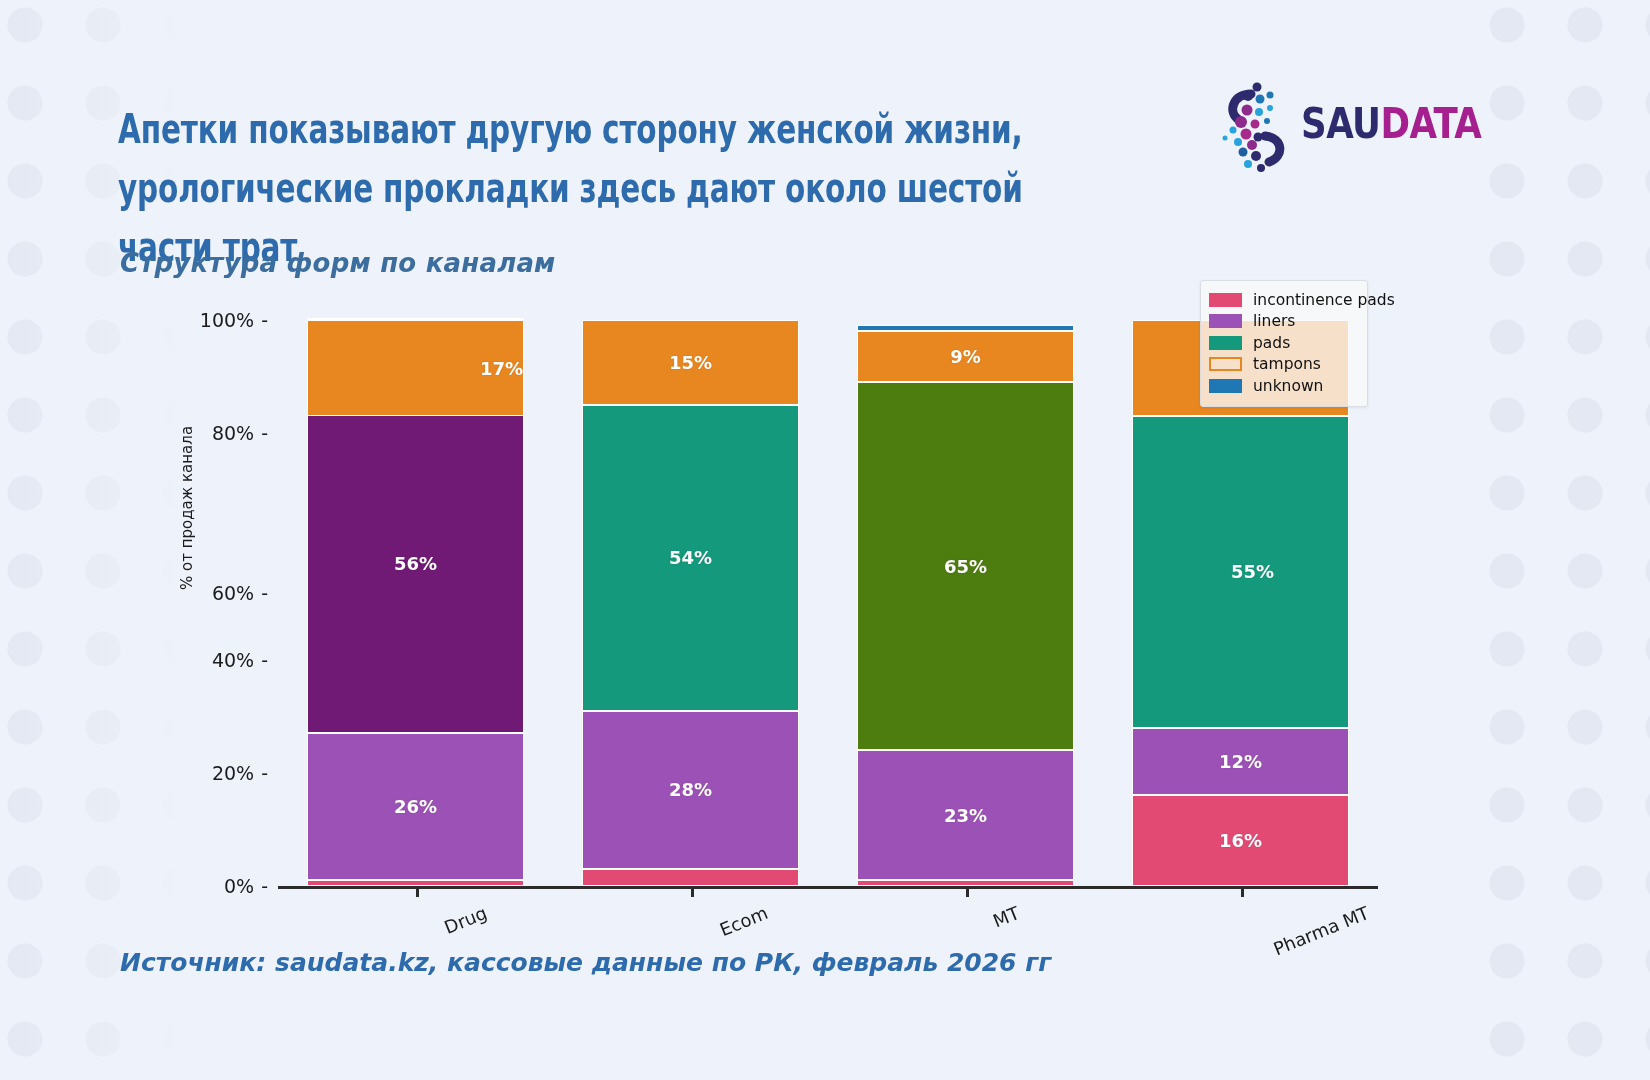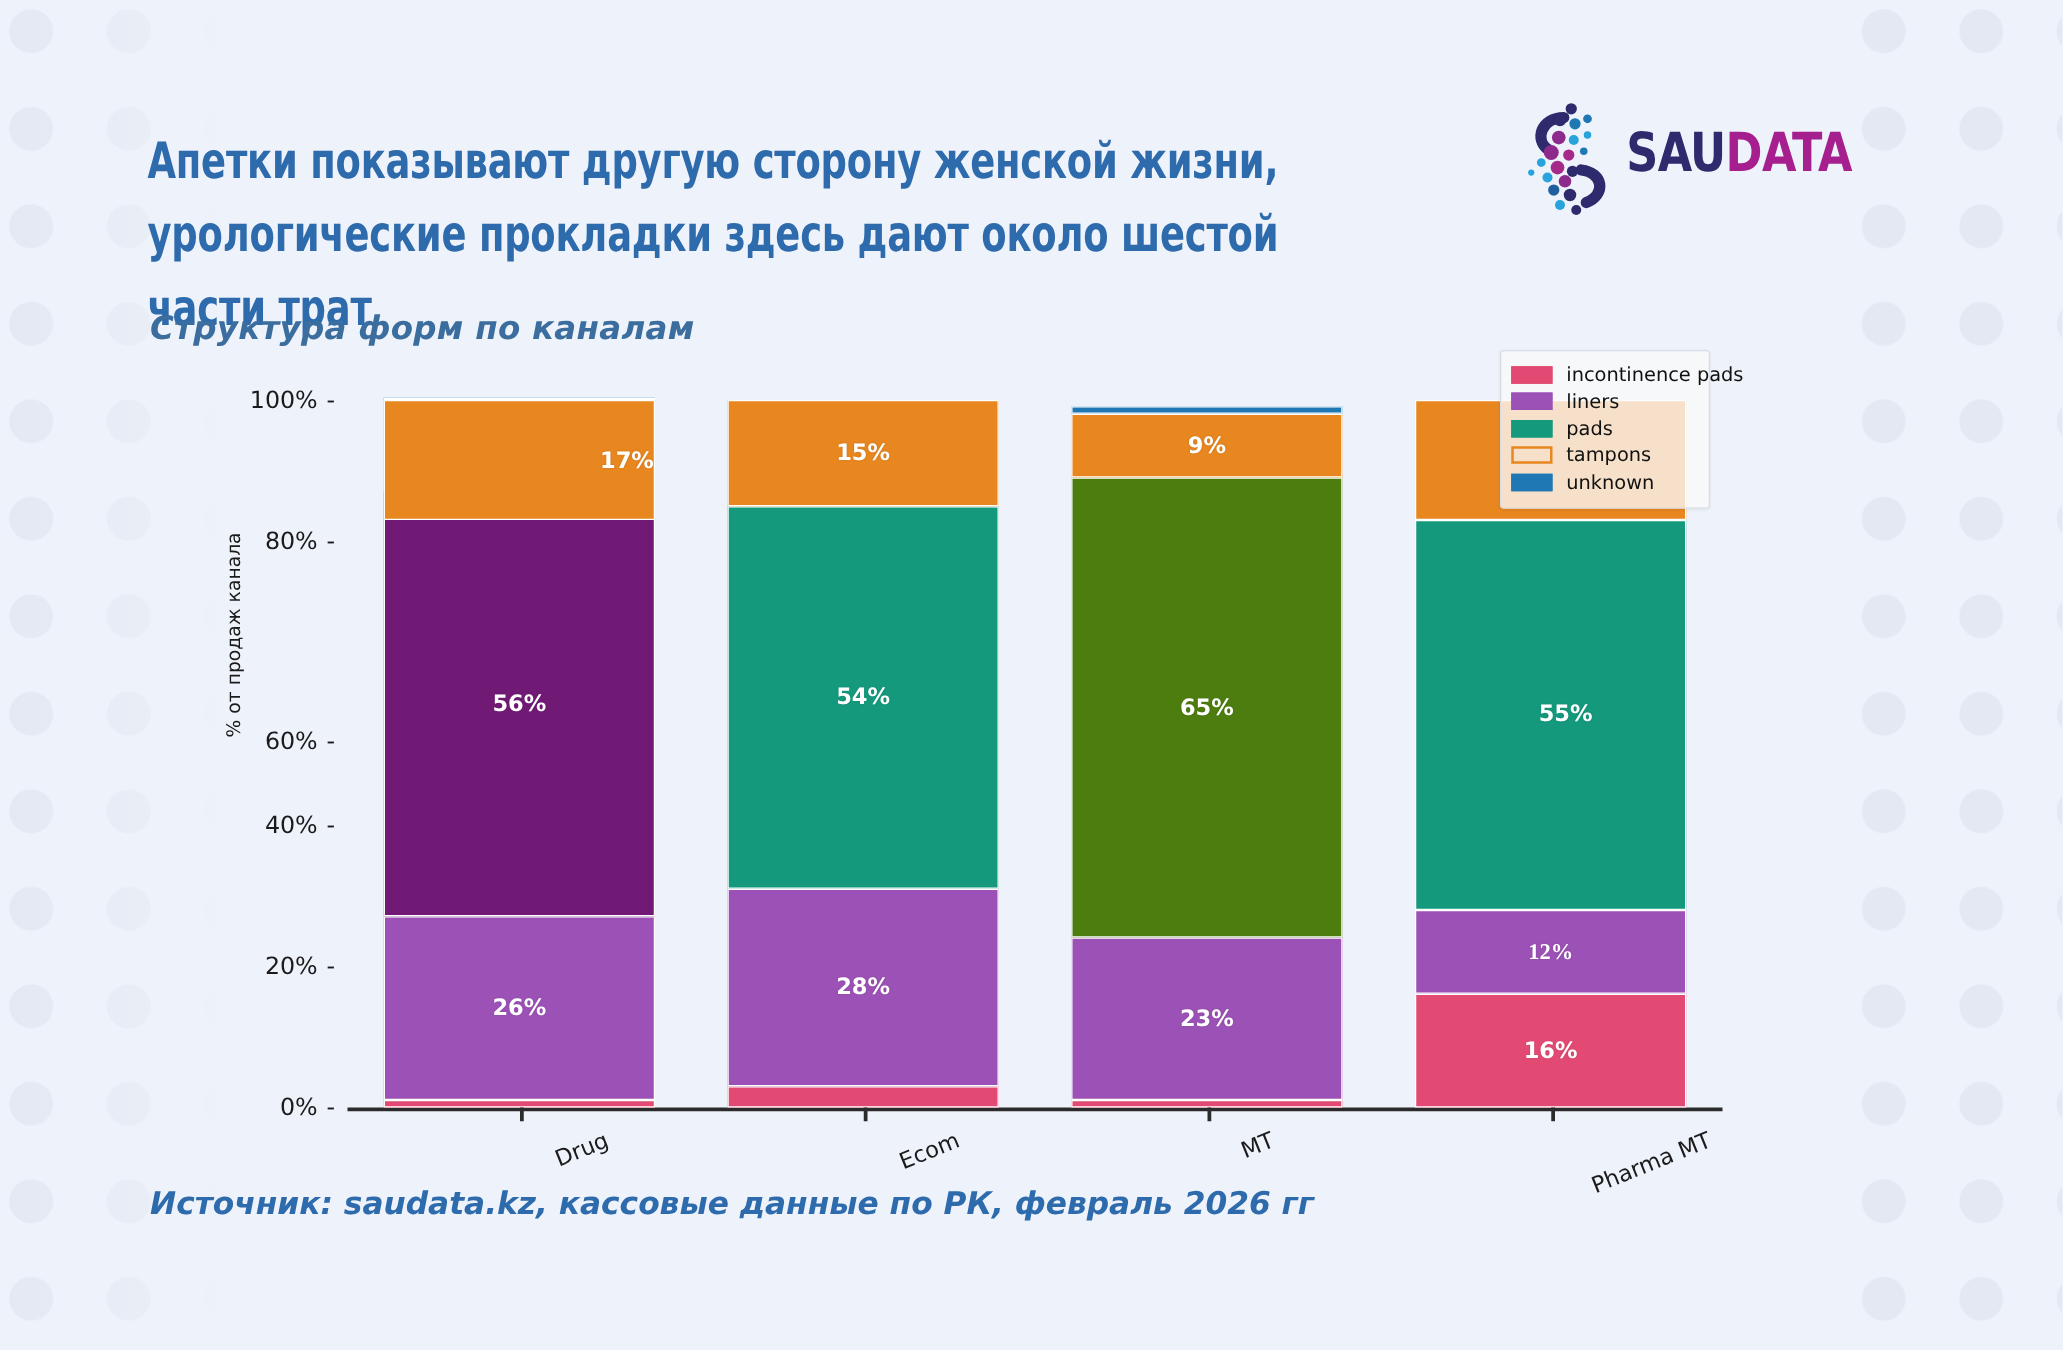--- a/index.html
+++ b/index.html
@@ -191,21 +191,21 @@
       </div>
       <div class="seg" style="bottom: 503.74px; height: 50.94px; background: rgb(232, 134, 31);">
         <span class="val">9%</span>
       </div>
       <div class="seg" style="bottom: 554.68px; height: 6.792px; background: rgb(31, 120, 180);"></div>
     </div>
     <div class="barwrap" style="left: 853.875px; width: 217.25px;">
       <div class="seg" style="bottom: 0px; height: 90.56px; background: rgb(226, 74, 115);">
         <span class="val">16%</span>
       </div>
-      <div class="seg" style="bottom: 90.56px; height: 67.92px; background: rgb(155, 81, 181); font-family: Liberation Serif, serif;">
+      <div class="seg" style="bottom: 90.56px; height: 67.92px; background: rgb(155, 81, 181);">
         <span class="val">12%</span>
       </div>
       <div class="seg" style="bottom: 158.48px; height: 311.3px; background: rgb(20, 153, 124); padding-left: 24px;">
         <span class="val">55%</span>
       </div>
       <div class="seg" style="bottom: 469.78px; height: 96.22px; background: rgb(232, 134, 31);"></div>
     </div>
   </div>
 <div id="xticks">
     <div class="xtickmark" style="left: 415.5px;"></div>

